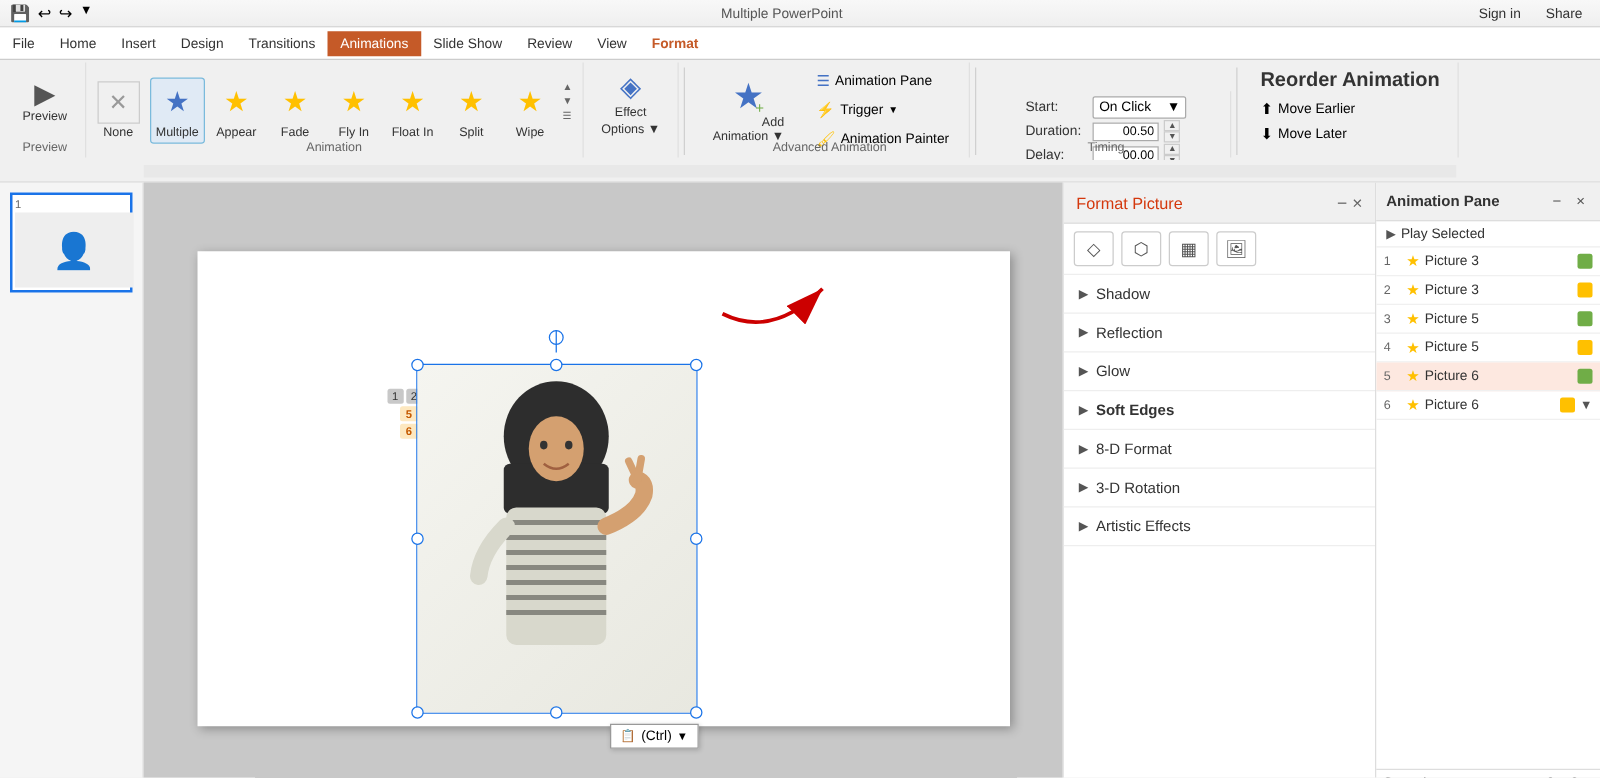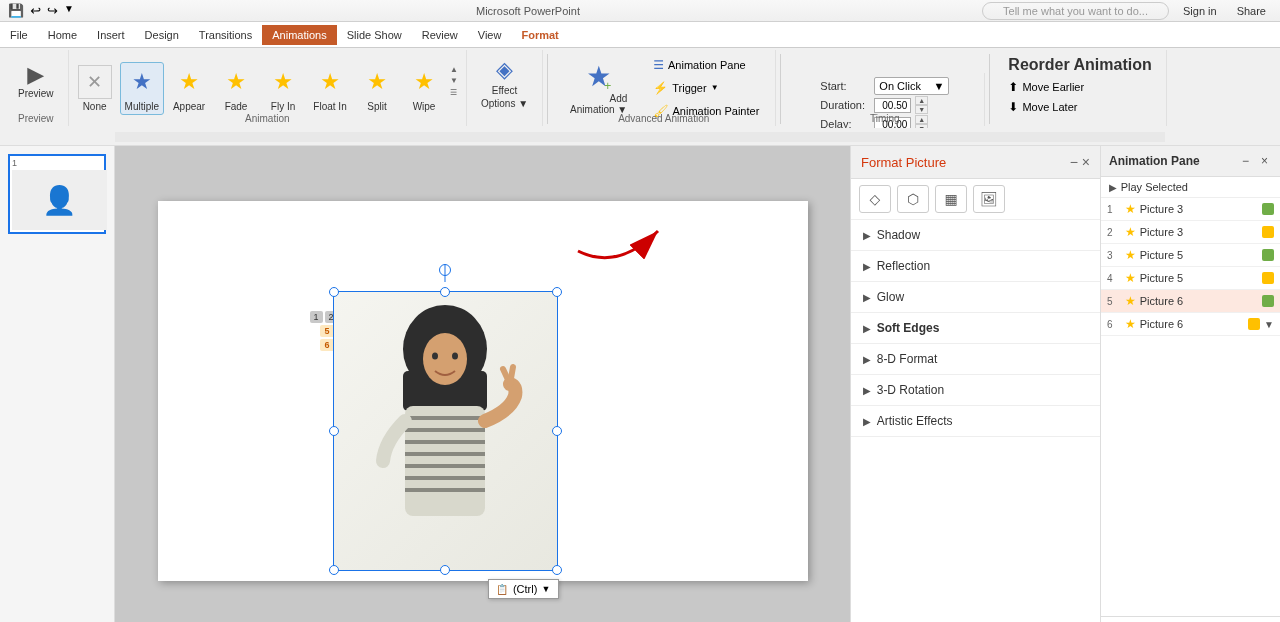--- a/index.html
+++ b/index.html
@@ -18,21 +18,21 @@
     .ribbon-scroll { display: flex; flex-direction: column; justify-content: center; margin: 0 2px; }
     .ribbon-scroll-btn { font-size: 8px; cursor: pointer; color: #666; line-height: 1.4; padding: 0 2px; }
     .ribbon-big-btn { display: flex; flex-direction: column; align-items: center; cursor: pointer; padding: 6px 10px; border-radius: 3px; min-width: 60px; }
     .ribbon-big-btn-label { font-size: 10px; color: #333; text-align: right; }
     .ribbon-medium-btn { display: flex; align-items: center; gap: 4px; cursor: pointer; padding: 3px 8px; border-radius: 3px; font-size: 11px; }
     .divider-v { width: 1px; background: #d0d0d0; height: 70px; margin: 4px 4px; }
 
     .timing-section { display: flex; flex-direction: column; gap: 1px; }
     .timing-row { display: flex; align-items: center; gap: 4px; }
     .timing-label { font-size: 11px; color: #333; min-width: 50px; }
-    .timing-input { width: 37px; border: 1px solid #aaa; padding: 1px 3px; font-size: 10px; text-align: right; }
+    .timing-input { width: 53px; border: 1px solid #aaa; padding: 1px 3px; font-size: 10px; text-align: right; }
     .timing-spinner { display: flex; flex-direction: column; }
     .spin-btn { font-size: 7px; line-height: 1; cursor: pointer; color: #555; padding: 0 2px; border: 1px solid #ccc; }
 
     .reorder-section { display: flex; flex-direction: column; gap: 2px; }
     .reorder-btn { display: flex; align-items: center; gap: 4px; cursor: pointer; padding: 2px 6px; border-radius: 2px; font-size: 11px; }
 
     
     .main { display: flex; height: calc(622px - 115px); }
 
     
@@ -91,23 +91,22 @@
 </head>
 <body>
 
 <div class="ribbon-header-bar">
   <div class="app-icons">
     <span style="cursor:pointer;font-size:13px;">💾</span>
     <span style="cursor:pointer;font-size:13px;">↩</span>
     <span style="cursor:pointer;font-size:13px;">↪</span>
     <span style="cursor:pointer;font-size:10px;">▼</span>
   </div>
-  <span style="font-size:11px;color:#555;">Microsoft PowerPoint</span>
+  <span style="font-size:11px;color:#555;">Multiple PowerPoint</span>
   <div class="right-bar-btns">
-    <span style="border:1px solid #ccc;padding:2px 20px;border-radius:10px;font-size:11px;color:#999;">Tell me what you want to do...</span>
     <span class="sign-in-btn">Sign in</span>
     <span class="share-btn">Share</span>
   </div>
 </div>
 
 <div class="ribbon-tabs">
   <div class="ribbon-tab">File</div>
   <div class="ribbon-tab">Home</div>
   <div class="ribbon-tab">Insert</div>
   <div class="ribbon-tab">Design</div>

